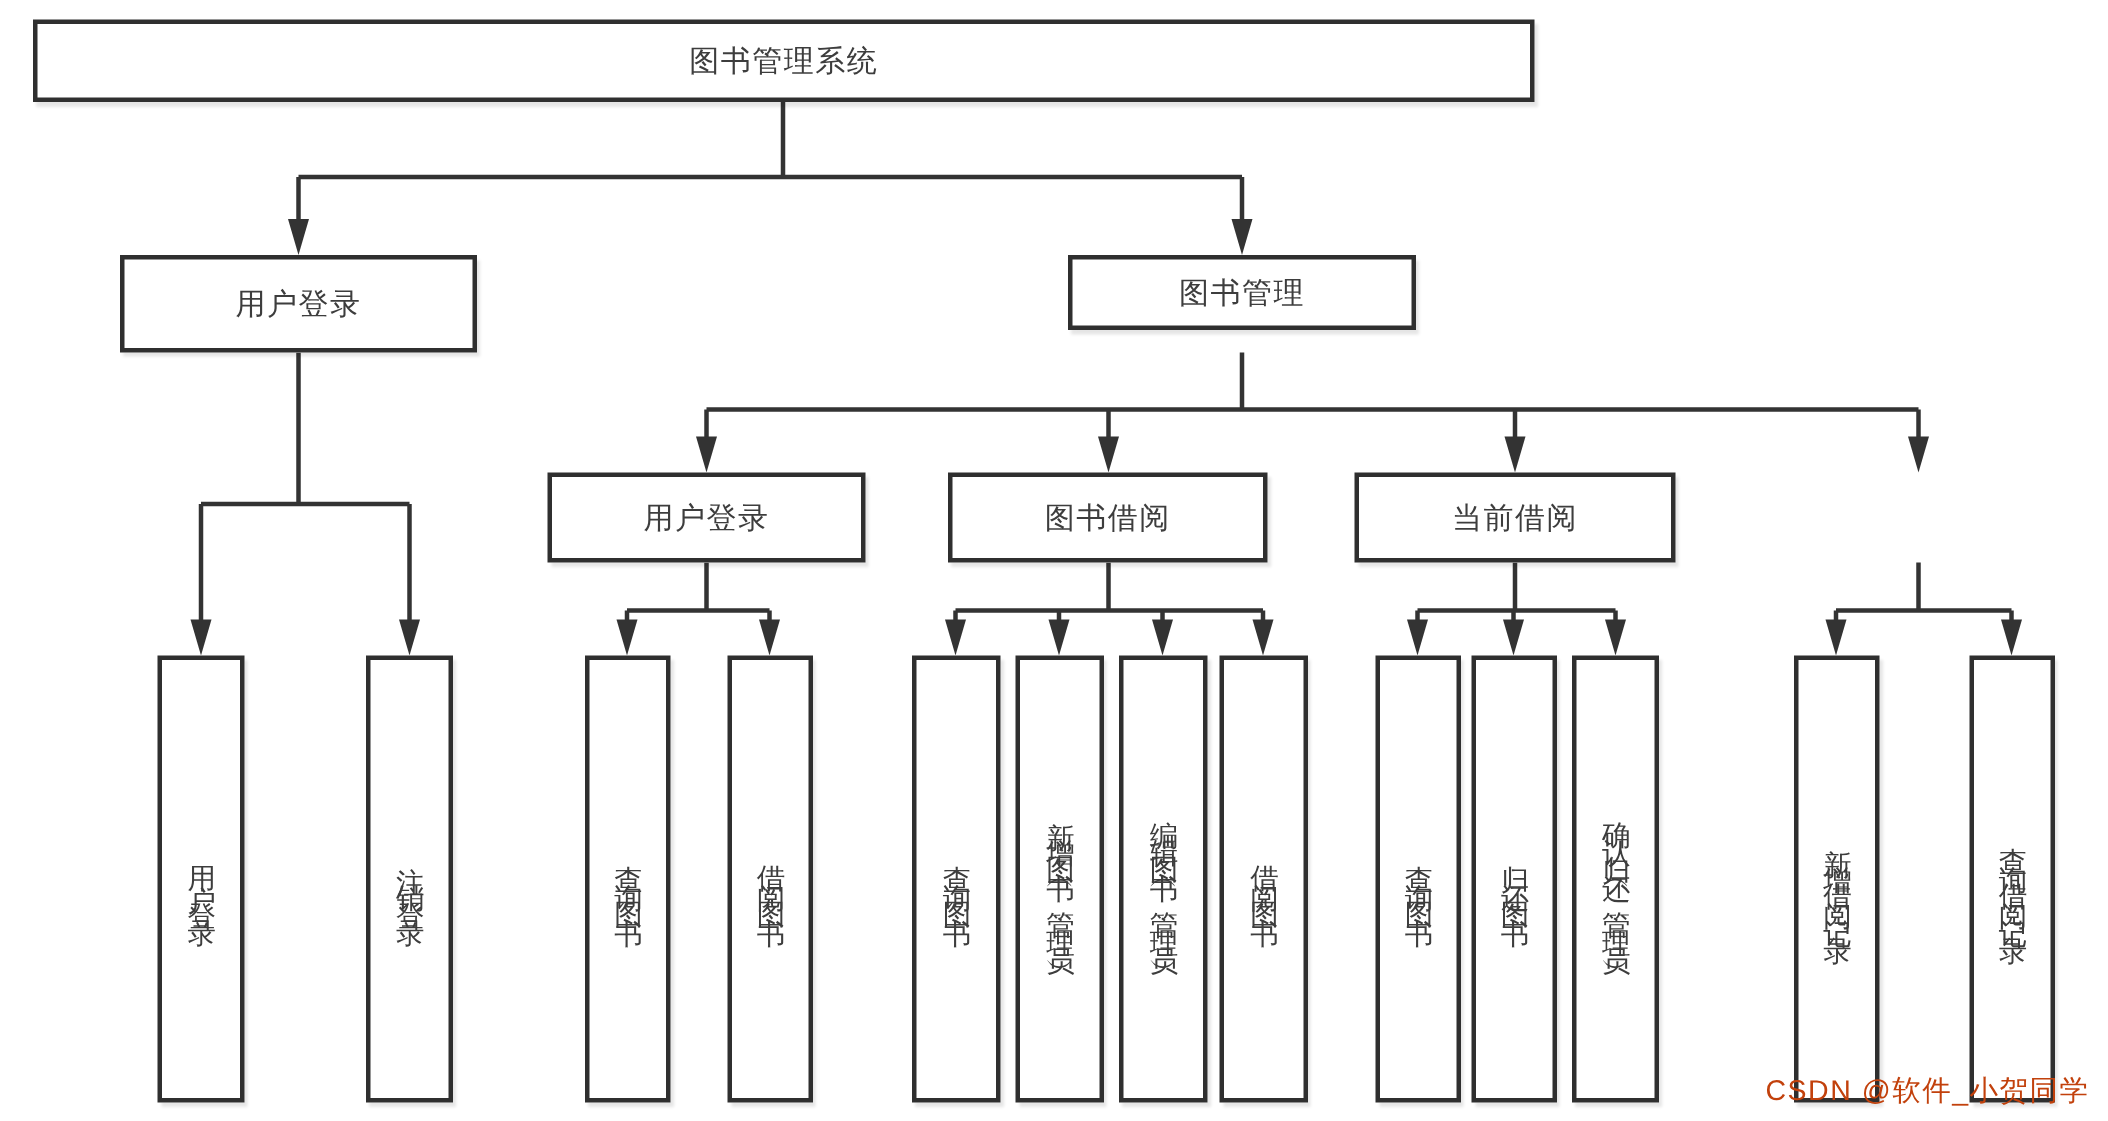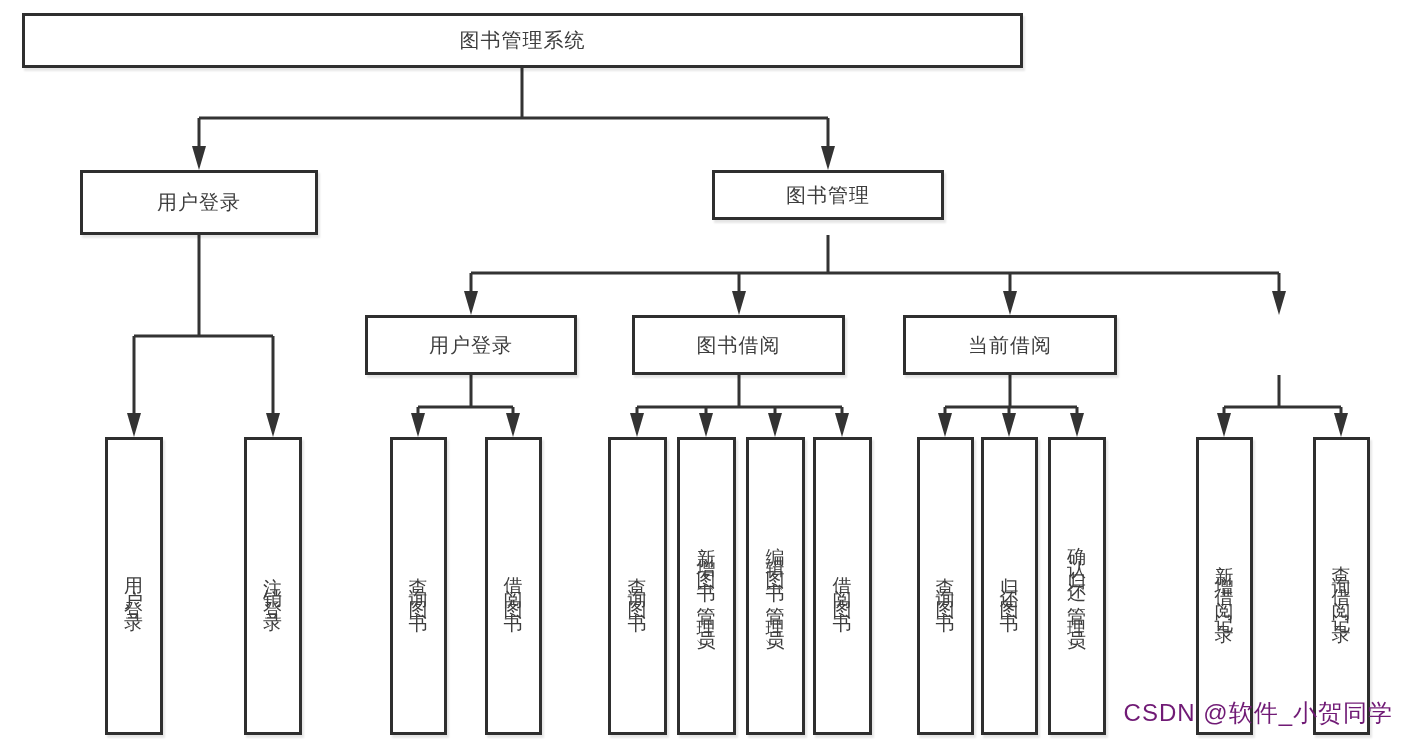--- a/index.html
+++ b/index.html
@@ -24,23 +24,23 @@
   .vbox span{
     writing-mode:vertical-rl;
     text-orientation:mixed;
     font-size:19px;
     letter-spacing:12px;
     line-height:1;
     white-space:nowrap;
   }
   .watermark{
     position:absolute;
-    right:12px;bottom:18px;
-    font-size:24px;
-    color:#701a75;
+    right:12px;bottom:7px;
+    font-size:19px;
+    color:#c2410c;
     letter-spacing:1px;
     pointer-events:none;
   }
 </style>
 </head>
 <body>
 
 <div class="stage">
 
   <svg class="wires" width="1405" height="747" viewBox="0 0 1405 747" stroke="#333333" stroke-width="3">

